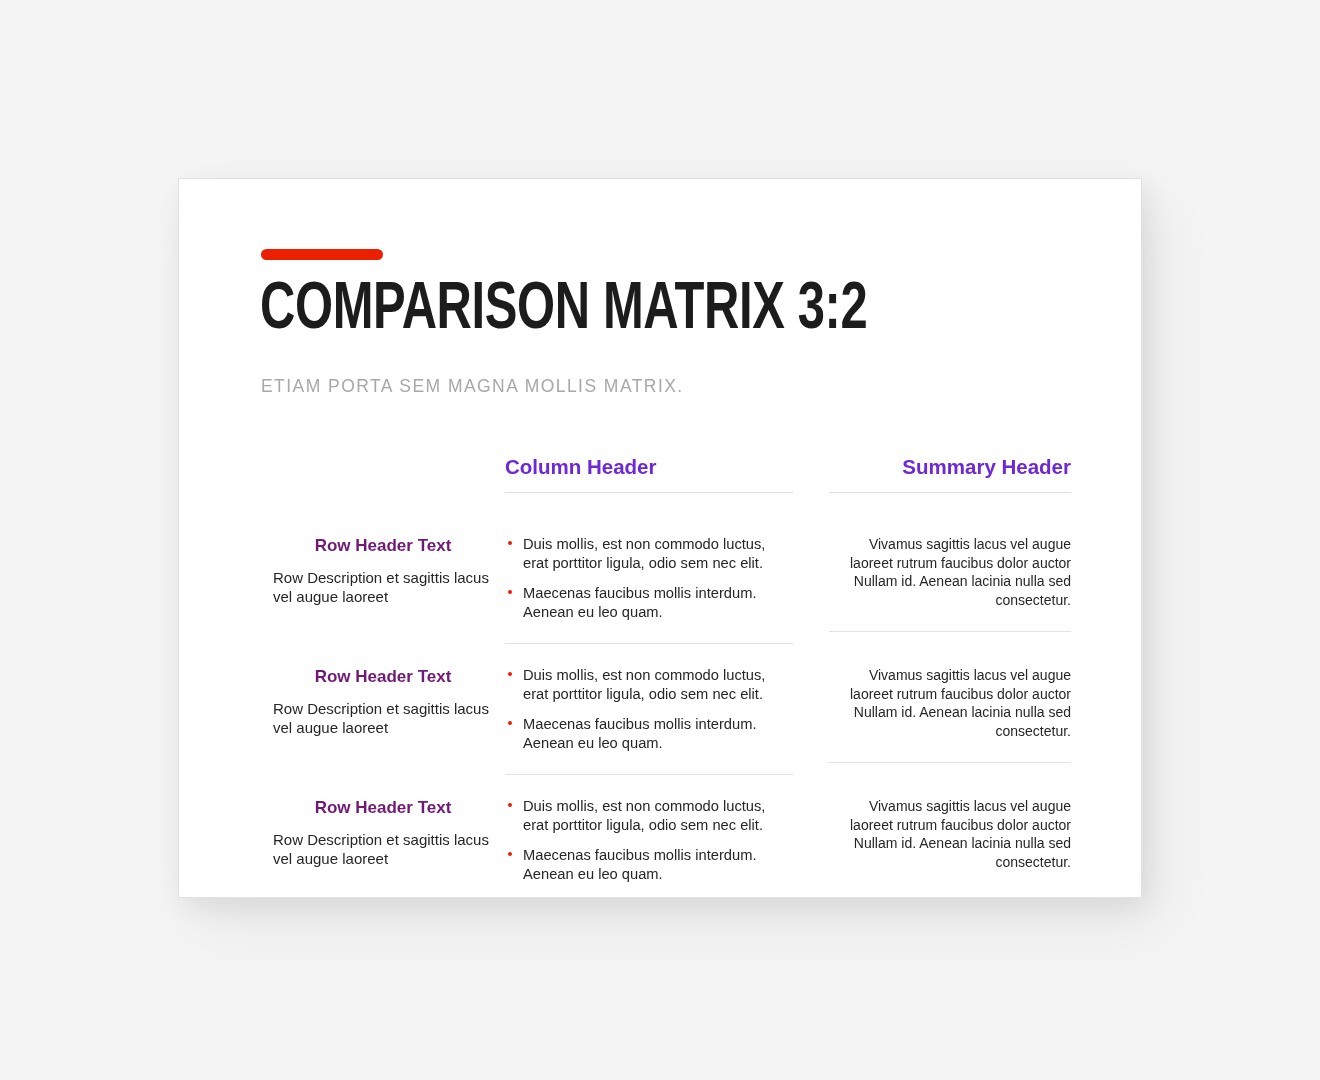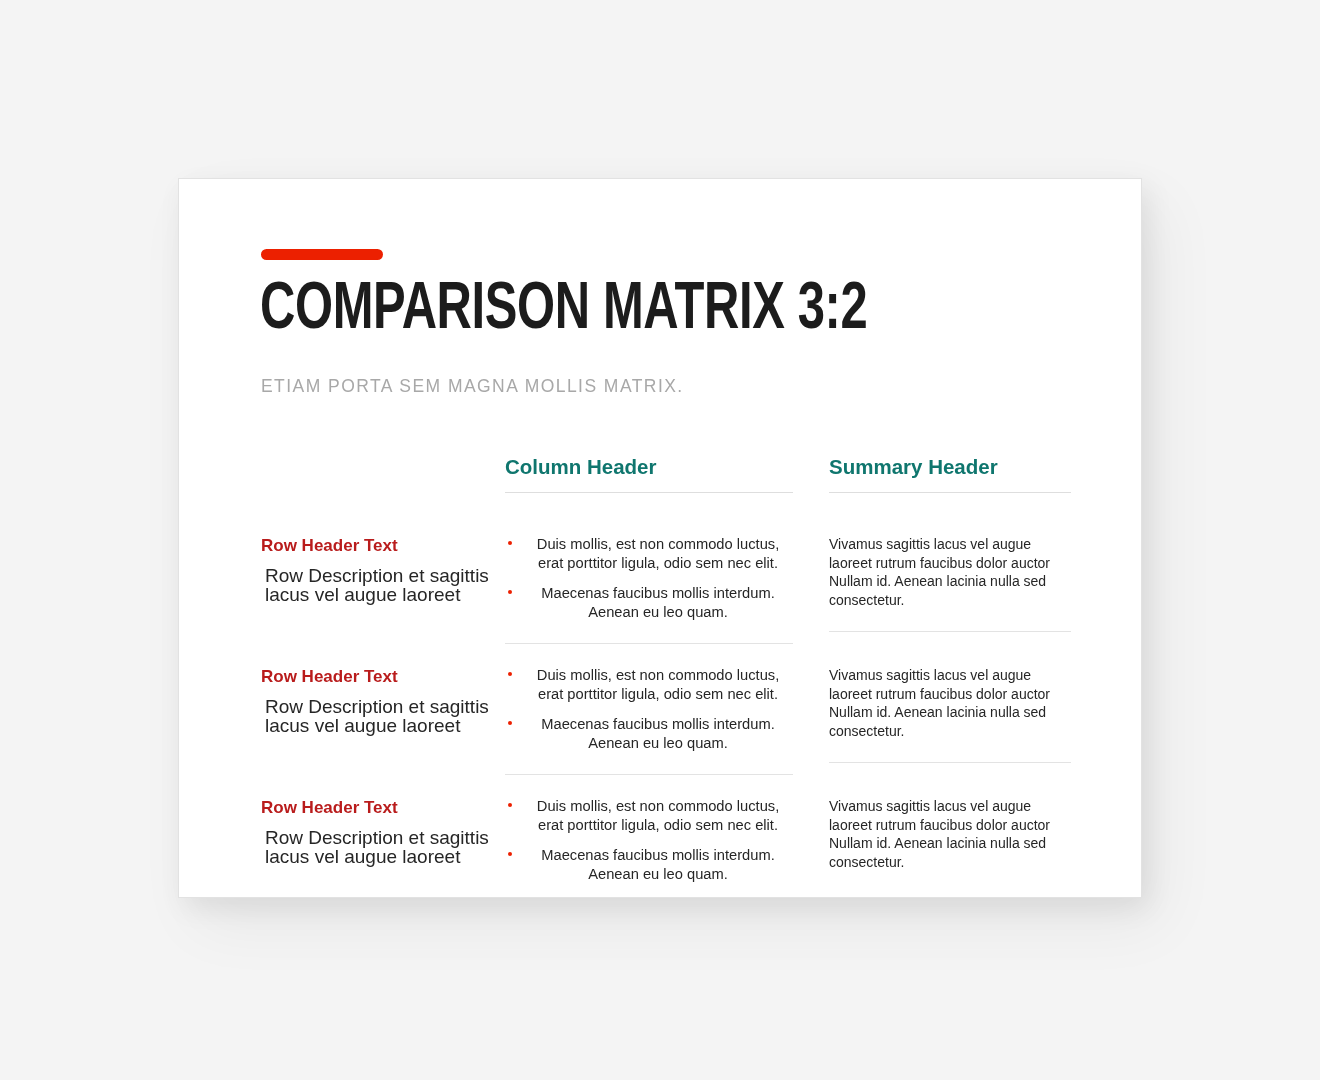--- a/index.html
+++ b/index.html
@@ -86,26 +86,26 @@
   .matrix-head {
     display: flex;
     height: 58px;
   }
   .matrix-row {
     display: flex;
   }
 
   .col-label  { width: 244px; flex: 0 0 244px; }
   .col-detail { width: 288px; flex: 0 0 288px; margin-right: 36px; }
-  .col-summary{ width: 242px; flex: 0 0 242px; }
+  .col-summary{ width: 242px; flex: 0 0 242px; text-align: right; }
 
   .col-head-text {
     font-size: 20.5px;
     font-weight: bold;
-    color: #0f766e;
+    color: #6d28d9;
     line-height: 24px;
     padding-bottom: 13px;
     border-bottom: 1px solid #dedede;
     white-space: nowrap;
   }
   .col-head-text.blank {
     border-bottom: none;
   }
 
   
@@ -120,44 +120,44 @@
   .matrix-row:last-child .cell.ruled {
     border-bottom: none;
   }
   .cell.noline {
     border-bottom: none;
   }
 
   .row-header {
     font-size: 17px;
     font-weight: bold;
-    color: #b91c1c;
+    color: #701a75;
     line-height: 22px;
     margin: 0 0 10px 0;
+    text-align: center;
   }
   .row-desc {
-    font-size: 19px;
+    font-size: 15px;
     color: #262626;
     line-height: 18.5px;
-    margin: 4px;
+    margin: 12px;
   }
 
   ul.bullets {
     list-style: none;
     margin: 0;
     padding: 0;
   }
   ul.bullets li {
     position: relative;
     padding-left: 18px;
     margin-bottom: 12px;
     font-size: 14.7px;
     line-height: 18.5px;
     color: #262626;
-    text-align: center;
   }
   ul.bullets li:last-child { margin-bottom: 0; }
   ul.bullets li .dot {
     position: absolute;
     left: 3px;
     top: 6px;
     width: 4px;
     height: 4px;
     background: #ec2000;
     border-radius: 50%;

